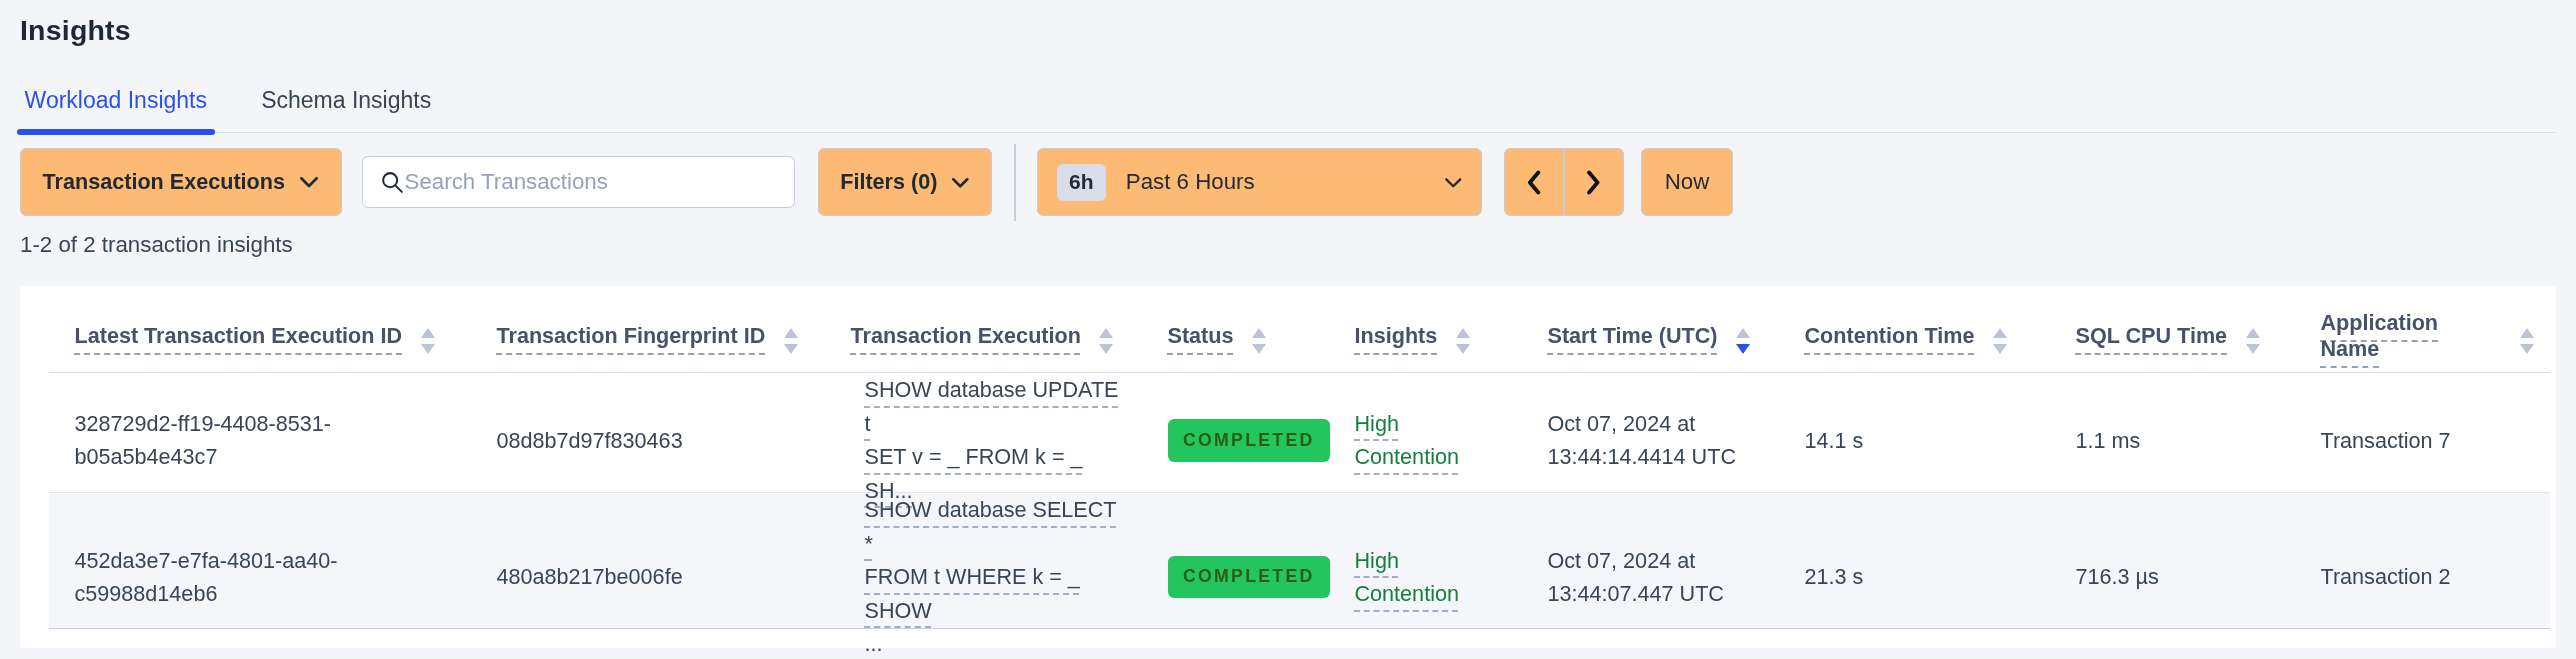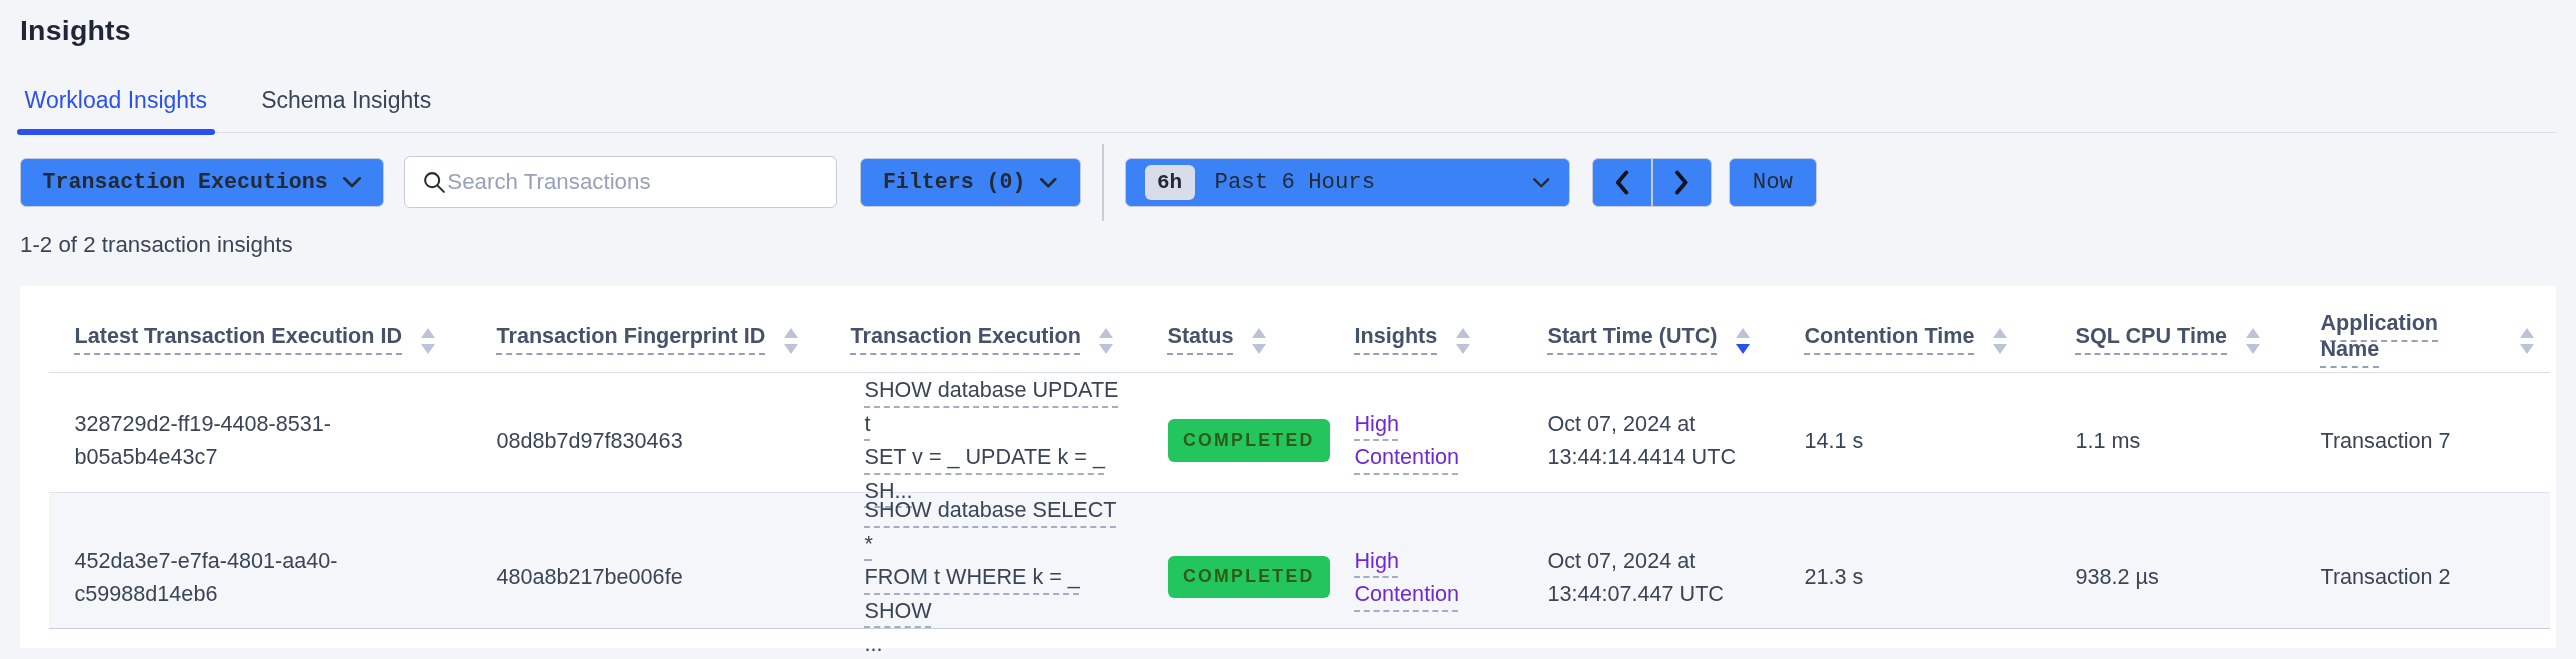--- a/index.html
+++ b/index.html
@@ -14,23 +14,23 @@
   
   .page-title { font-size:28.5px; font-weight:700; color:#1f2737; letter-spacing:0.2px; padding-top:3.1px; }
   .tabs { display:flex; margin-top:40px; border-bottom:1.5px solid #dcdfe8; }
   .tab { font-size:23px; padding:0 4.6px 18.5px 4.6px; margin-right:45px; cursor:pointer; position:relative; color:#394455; }
   .tab.active { color:#2a50f0; font-weight:500; }
   .tab.active::after { content:""; position:absolute; left:-3.1px; right:-3.1px; bottom:-2.3px; height:5.4px; background:#2a50f0; border-radius:3.1px; }
 
   
   .controls { display:flex; align-items:center; margin-top:23px; height:52px; }
   .btn {
-    background:#3b82f6; border:1.5px solid #c5cbdb; border-radius:6.2px;
-    height:49px; display:flex; align-items:center; padding:0 21.6px;
-    font-size:21.6px; color:#242a35; cursor:pointer;font-family:Liberation Mono, monospace;
+    background:#fdba74; border:1.5px solid #c5cbdb; border-radius:6.2px;
+    height:68px; display:flex; align-items:center; padding:0 21.6px;
+    font-size:21.6px; color:#242a35; cursor:pointer;
   }
   .btn .lbl { font-weight:700; }
   .chev { margin-left:14px; display:inline-flex; }
   .search-box { width:433px; margin-left:20px; background:#fff; border:1.5px solid #c5cbdb; border-radius:6.2px; height:52px; display:flex; align-items:center; padding:0 17px; }
   .search-box input { border:none; outline:none; font-size:22.3px; margin-left:0; width:100%; font-family:"Liberation Sans", sans-serif; color:#242a35; background:transparent; }
   .search-box input::placeholder { color:#96a2b9; }
   .filters-btn { margin-left:23px; }
   .vdivider { width:1.5px; height:77px; background:#c7cdda; margin:0 21.6px; }
   .time-btn { width:445px; display:flex; align-items:center; padding:0 18.5px; }
   .time-chip { background:#d8dde9; border-radius:6.2px; padding:6.2px 12.3px; font-size:21px; font-weight:700; color:#242a35; }
@@ -65,21 +65,21 @@
   .trow.r2 { height:136px; background:#f4f6f9; border-bottom-color:#c9d0dd; }
   .tcell { padding:0 15.4px 0 26px; font-size:21.6px; color:#394455; line-height:1.55; overflow-wrap:break-word; }
   .sql-link { color:#394455; cursor:pointer; }
   .sql-line { display:block; text-decoration:underline dashed; text-decoration-color:#a3adc4; text-decoration-thickness:1.5px; text-underline-offset:9.2px;margin-left:14px; }
   .badge {
     display:inline-block; background:#22c55e; color:#2e5c13;
     font-size:17.7px; font-weight:700; letter-spacing:2.3px;
     padding:7.7px 15.4px; border-radius:6.2px;
   }
   .insight-link {
-    color:#6d28d9; cursor:pointer;
+    color:#15803d; cursor:pointer;
     text-decoration:underline dashed; text-decoration-color:#a3adc4; text-decoration-thickness:1.5px; text-underline-offset:9.2px;
   }
   svg { display:block; }
 </style>
 </head>
 <body>
 
 <div class="wrap">
 
   <div class="page-title">Insights</div>
@@ -222,21 +222,21 @@
             <span class="tri-down"></span>
           </span>
       </div>
     </div>
 
     <div class="grid trow r1">
       <div class="tcell">328729d2-ff19-4408-8531-b05a5b4e43c7</div>
       <div class="tcell">08d8b7d97f830463</div>
       <div class="tcell sql-link">
         <span class="sql-line">SHOW database UPDATE t</span>
-        <span class="sql-line">SET v = _ UPDATE k = _ SH...</span>
+        <span class="sql-line">SET v = _ FROM k = _ SH...</span>
       </div>
       <div class="tcell">
         <span class="badge">COMPLETED</span>
       </div>
       <div class="tcell">
         <span class="insight-link">High Contention</span>
       </div>
       <div class="tcell">Oct 07, 2024 at 13:44:14.4414 UTC</div>
       <div class="tcell">14.1 s</div>
       <div class="tcell">1.1 ms</div>
@@ -252,19 +252,19 @@
         <span class="sql-line">...</span>
       </div>
       <div class="tcell">
         <span class="badge">COMPLETED</span>
       </div>
       <div class="tcell">
         <span class="insight-link">High Contention</span>
       </div>
       <div class="tcell">Oct 07, 2024 at 13:44:07.447 UTC</div>
       <div class="tcell">21.3 s</div>
-      <div class="tcell">938.2 µs</div>
+      <div class="tcell">716.3 µs</div>
       <div class="tcell">Transaction 2</div>
     </div>
 
   </div>
 </div>
 
 
 </body></html>

